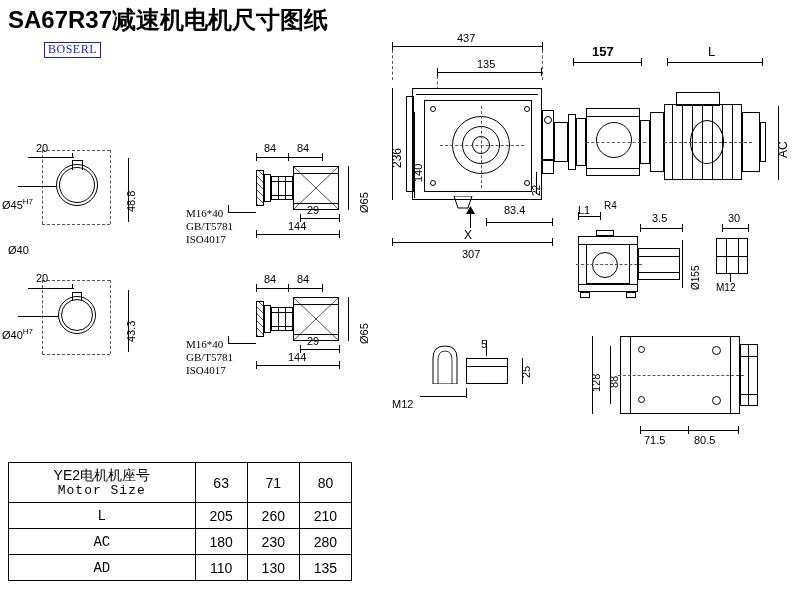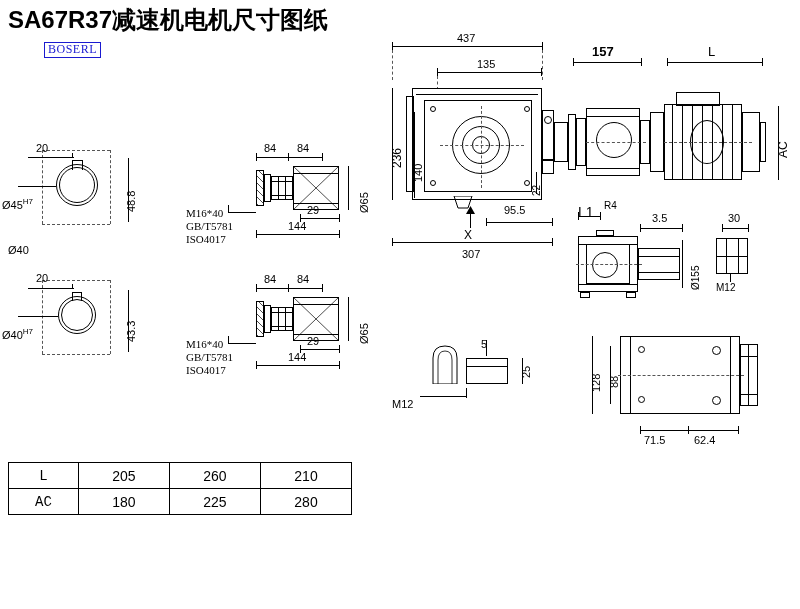--- a/index.html
+++ b/index.html
@@ -355,31 +355,31 @@
 
   <div class="ln v" style="left:470px; top:210px; height:18px;"></div>
   <svg style="position:absolute; left:466px; top:206px; width:9px; height:8px;">
     <path d="M4.5,0 L9,8 L0,8 Z" fill="#000"></path>
   </svg>
   <div class="lbl" style="left:464px; top:228px; font-size:12px;">X</div>
 
   <div class="ln h" style="left:486px; top:222px; width:66px;"></div>
   <div class="tick" style="left:486px; top:218px; height:8px;"></div>
   <div class="tick" style="left:552px; top:218px; height:8px;"></div>
-  <div class="lbl" style="left:504px; top:204px;">95.5</div>
+  <div class="lbl" style="left:504px; top:204px;">83.4</div>
 
   <div class="ln h" style="left:392px; top:242px; width:160px;"></div>
   <div class="tick" style="left:392px; top:238px; height:8px;"></div>
   <div class="tick" style="left:552px; top:238px; height:8px;"></div>
   <div class="lbl" style="left:462px; top:248px;">307</div>
 </div>
 
 <div>
 
-  <div class="lbl" style="left:578px; top:204px; font-size:14px;">L1</div>
+  <div class="lbl" style="left:578px; top:204px; font-size:11px;">L1</div>
   <div class="lbl" style="left:604px; top:200px; font-size:10px;">R4</div>
   <div class="ln h" style="left:578px; top:216px; width:22px;"></div>
   <div class="tick" style="left:578px; top:212px; height:8px;"></div>
   <div class="tick" style="left:600px; top:212px; height:8px;"></div>
 
   <div class="ln h" style="left:640px; top:228px; width:42px;"></div>
   <div class="tick" style="left:640px; top:224px; height:8px;"></div>
   <div class="tick" style="left:682px; top:224px; height:8px;"></div>
   <div class="lbl" style="left:652px; top:212px;">3.5</div>
 
@@ -463,31 +463,46 @@
   <div class="ln h" style="left:740px; top:356px; width:18px;"></div>
   <div class="ln h" style="left:740px; top:394px; width:18px;"></div>
   <div class="ln v" style="left:748px; top:344px; height:62px;"></div>
 
   <div class="ln h" style="left:640px; top:430px; width:48px;"></div>
   <div class="tick" style="left:640px; top:426px; height:8px;"></div>
   <div class="tick" style="left:688px; top:426px; height:8px;"></div>
   <div class="lbl" style="left:644px; top:434px; font-size:11px;">71.5</div>
   <div class="ln h" style="left:688px; top:430px; width:50px;"></div>
   <div class="tick" style="left:738px; top:426px; height:8px;"></div>
-  <div class="lbl" style="left:694px; top:434px; font-size:11px;">62.4</div>
+  <div class="lbl" style="left:694px; top:434px; font-size:11px;">80.5</div>
 </div>
 
 <table class="spec">
   <tbody>
+      <tr class="head">
+    <td class="head-cn">
+      <span class="cn">YE2电机机座号</span>
+      <span class="en">Motor Size</span>
+    </td>
+    <td class="val">63</td>
+    <td class="val">71</td>
+    <td class="val">80</td>
+  </tr>
   <tr>
     <td class="rowlbl">L</td>
     <td class="val">205</td>
     <td class="val">260</td>
     <td class="val">210</td>
   </tr>
   <tr>
     <td class="rowlbl">AC</td>
     <td class="val">180</td>
-    <td class="val">225</td>
+    <td class="val">230</td>
     <td class="val">280</td>
+  </tr>
+  <tr>
+    <td class="rowlbl">AD</td>
+    <td class="val">110</td>
+    <td class="val">130</td>
+    <td class="val">135</td>
   </tr>
 </tbody>
   </table>
 
 </body></html>

